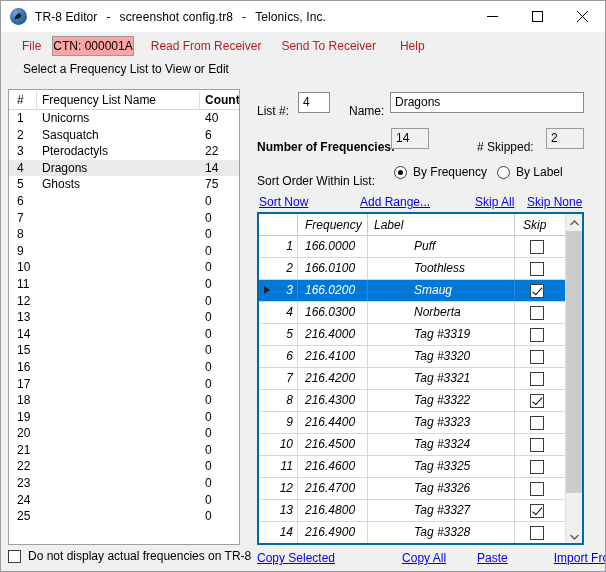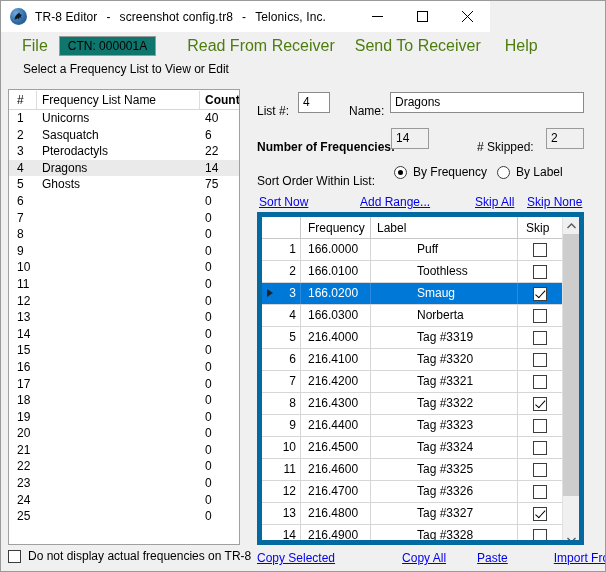--- a/index.html
+++ b/index.html
@@ -23,21 +23,21 @@
     background: #f0f0f0;
     border: 1px solid #9a9a9a;
     box-sizing: border-box;
     overflow: hidden;
   }
 
   
   .titlebar {
     position: absolute;
     left: 0; top: 0;
-    width: 489px; height: 31px;
+    width: 604px; height: 31px;
     background: #ffffff;
     display: flex;
     align-items: center;
     box-sizing: border-box;
   }
   .app-icon {
     width: 17px; height: 17px;
     margin-left: 9px;
     border-radius: 50%;
     background: radial-gradient(circle at 35% 30%, #6fa8dc 0%, #2f6da8 55%, #1d4d7c 100%);
@@ -74,36 +74,36 @@
   .menubar {
     position: absolute;
     left: 0; top: 31px;
     width: 604px; height: 27px;
     background: #f0f0f0;
     display: flex;
     align-items: center;
     box-sizing: border-box;
   }
   .menu-item {
-    font-size: 16px;
-    color: #4d7c0f;
+    font-size: 12px;
+    color: #b91c1c;
     padding: 3px 7px;
     white-space: nowrap;
   }
   .menu-ctn {
     font-size: 12px;
     color: #000;
     border: 1px solid #9a9a9a;
-    background: #0f766e;
-    padding: 2px 8px;
+    background: #fca5a5;
+    padding: 2px 0;
     margin: 7px 4px;
     white-space: nowrap;
   }
   #menu-file { margin-left: 14px; }
-  #menu-read { margin-left: 20px; }
+  #menu-read { margin-left: 6px; }
   #menu-send { margin-left: 6px; }
   #menu-help { margin-left: 10px; }
 
   
   .left-caption {
     position: absolute;
     left: 22px; top: 61px;
     font-size: 12px;
     color: #000;
     white-space: nowrap;
@@ -225,24 +225,25 @@
     font-size: 12px;
     white-space: nowrap;
     cursor: pointer;
   }
 
   
   .grid {
     position: absolute;
     left: 256px; top: 211px;
     width: 327px; height: 333px;
-    border: 5px solid #0369a1;
+    border: 2px solid #0369a1;
     background: #f97316;
     box-sizing: border-box;
     overflow: hidden;
+    font-style: italic;
   }
   .grid-head {
     position: relative;
     height: 22px;
     background: #ffffff;
     border-bottom: 1px solid #c8c8c8;
     box-sizing: border-box;
   }
   .grid-head .gh {
     position: absolute;

